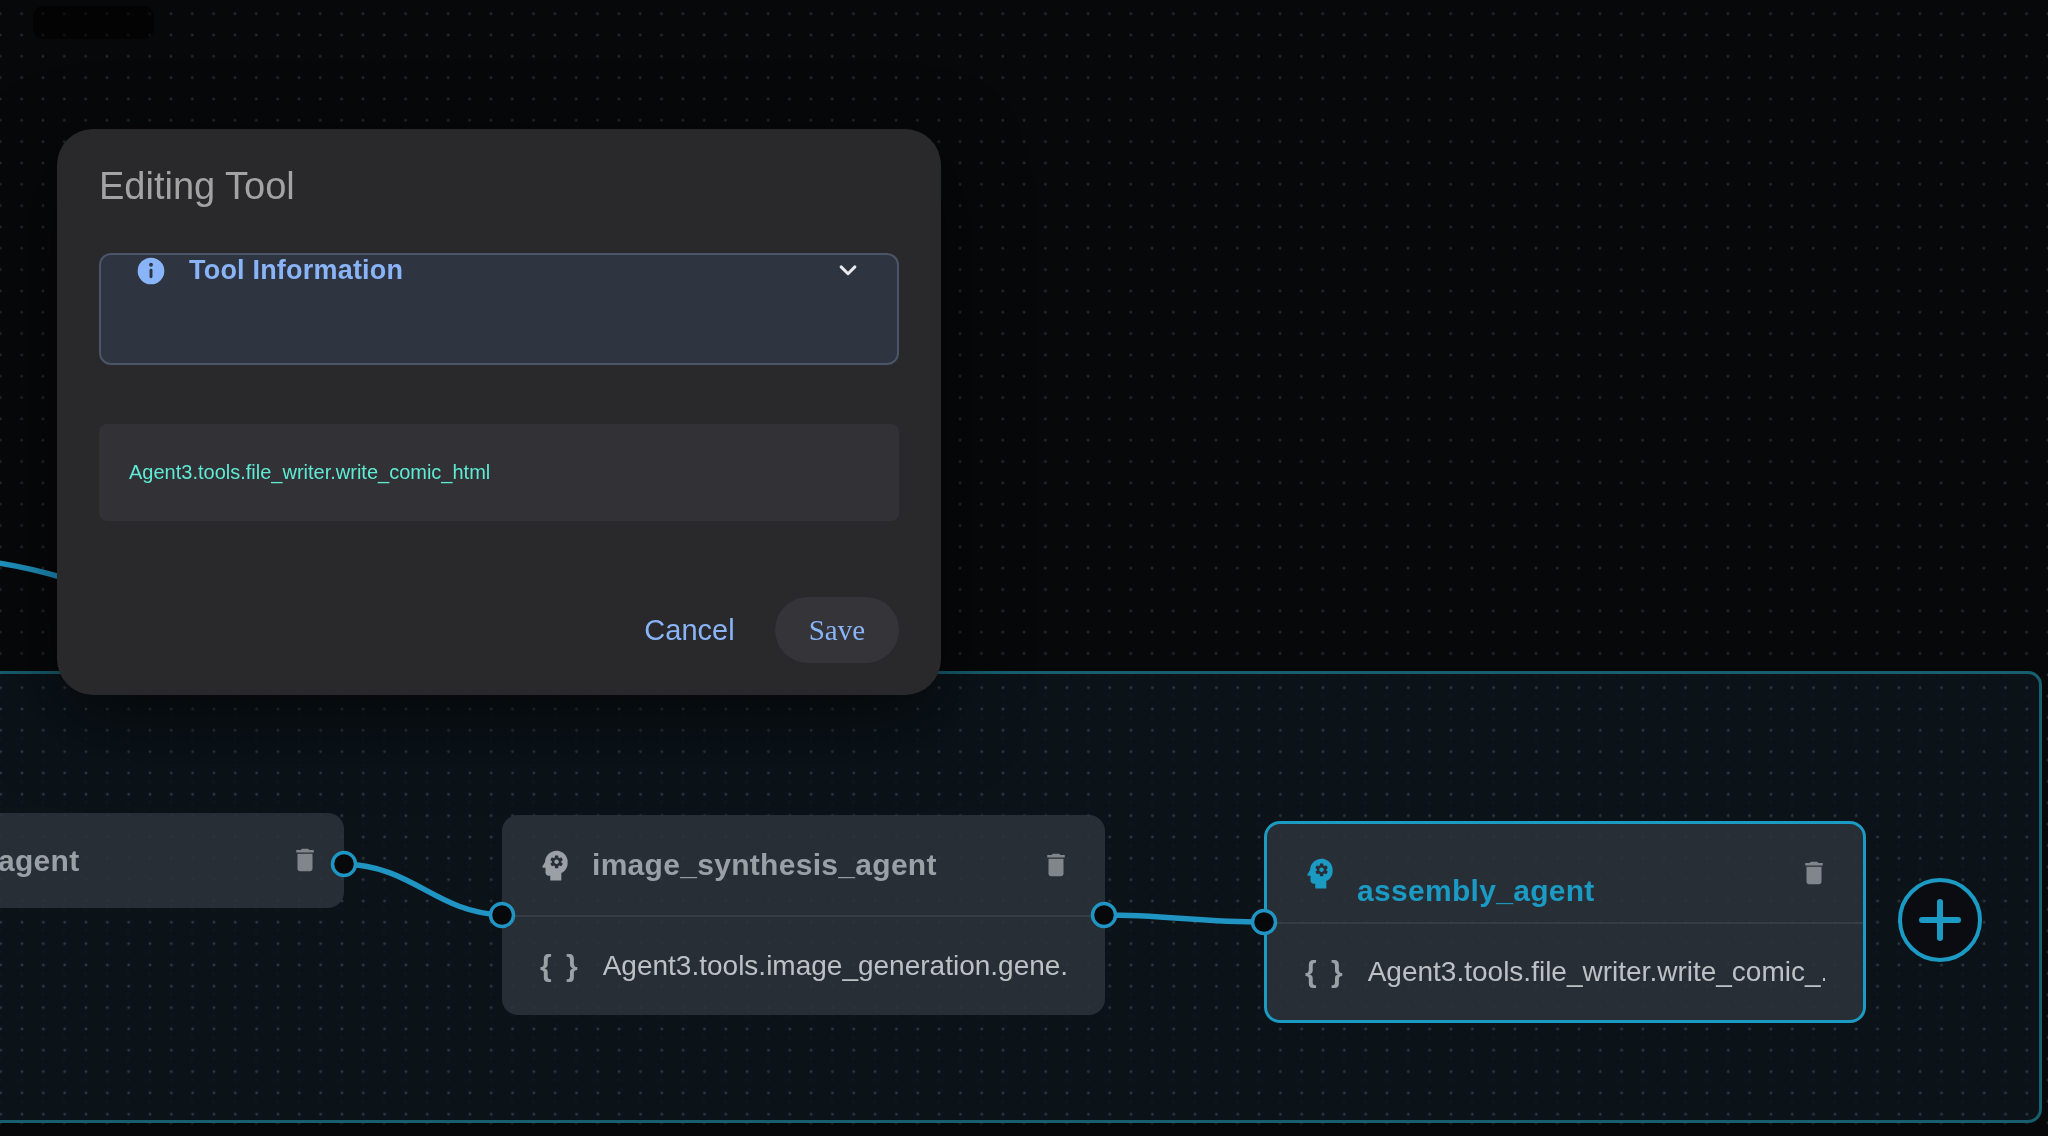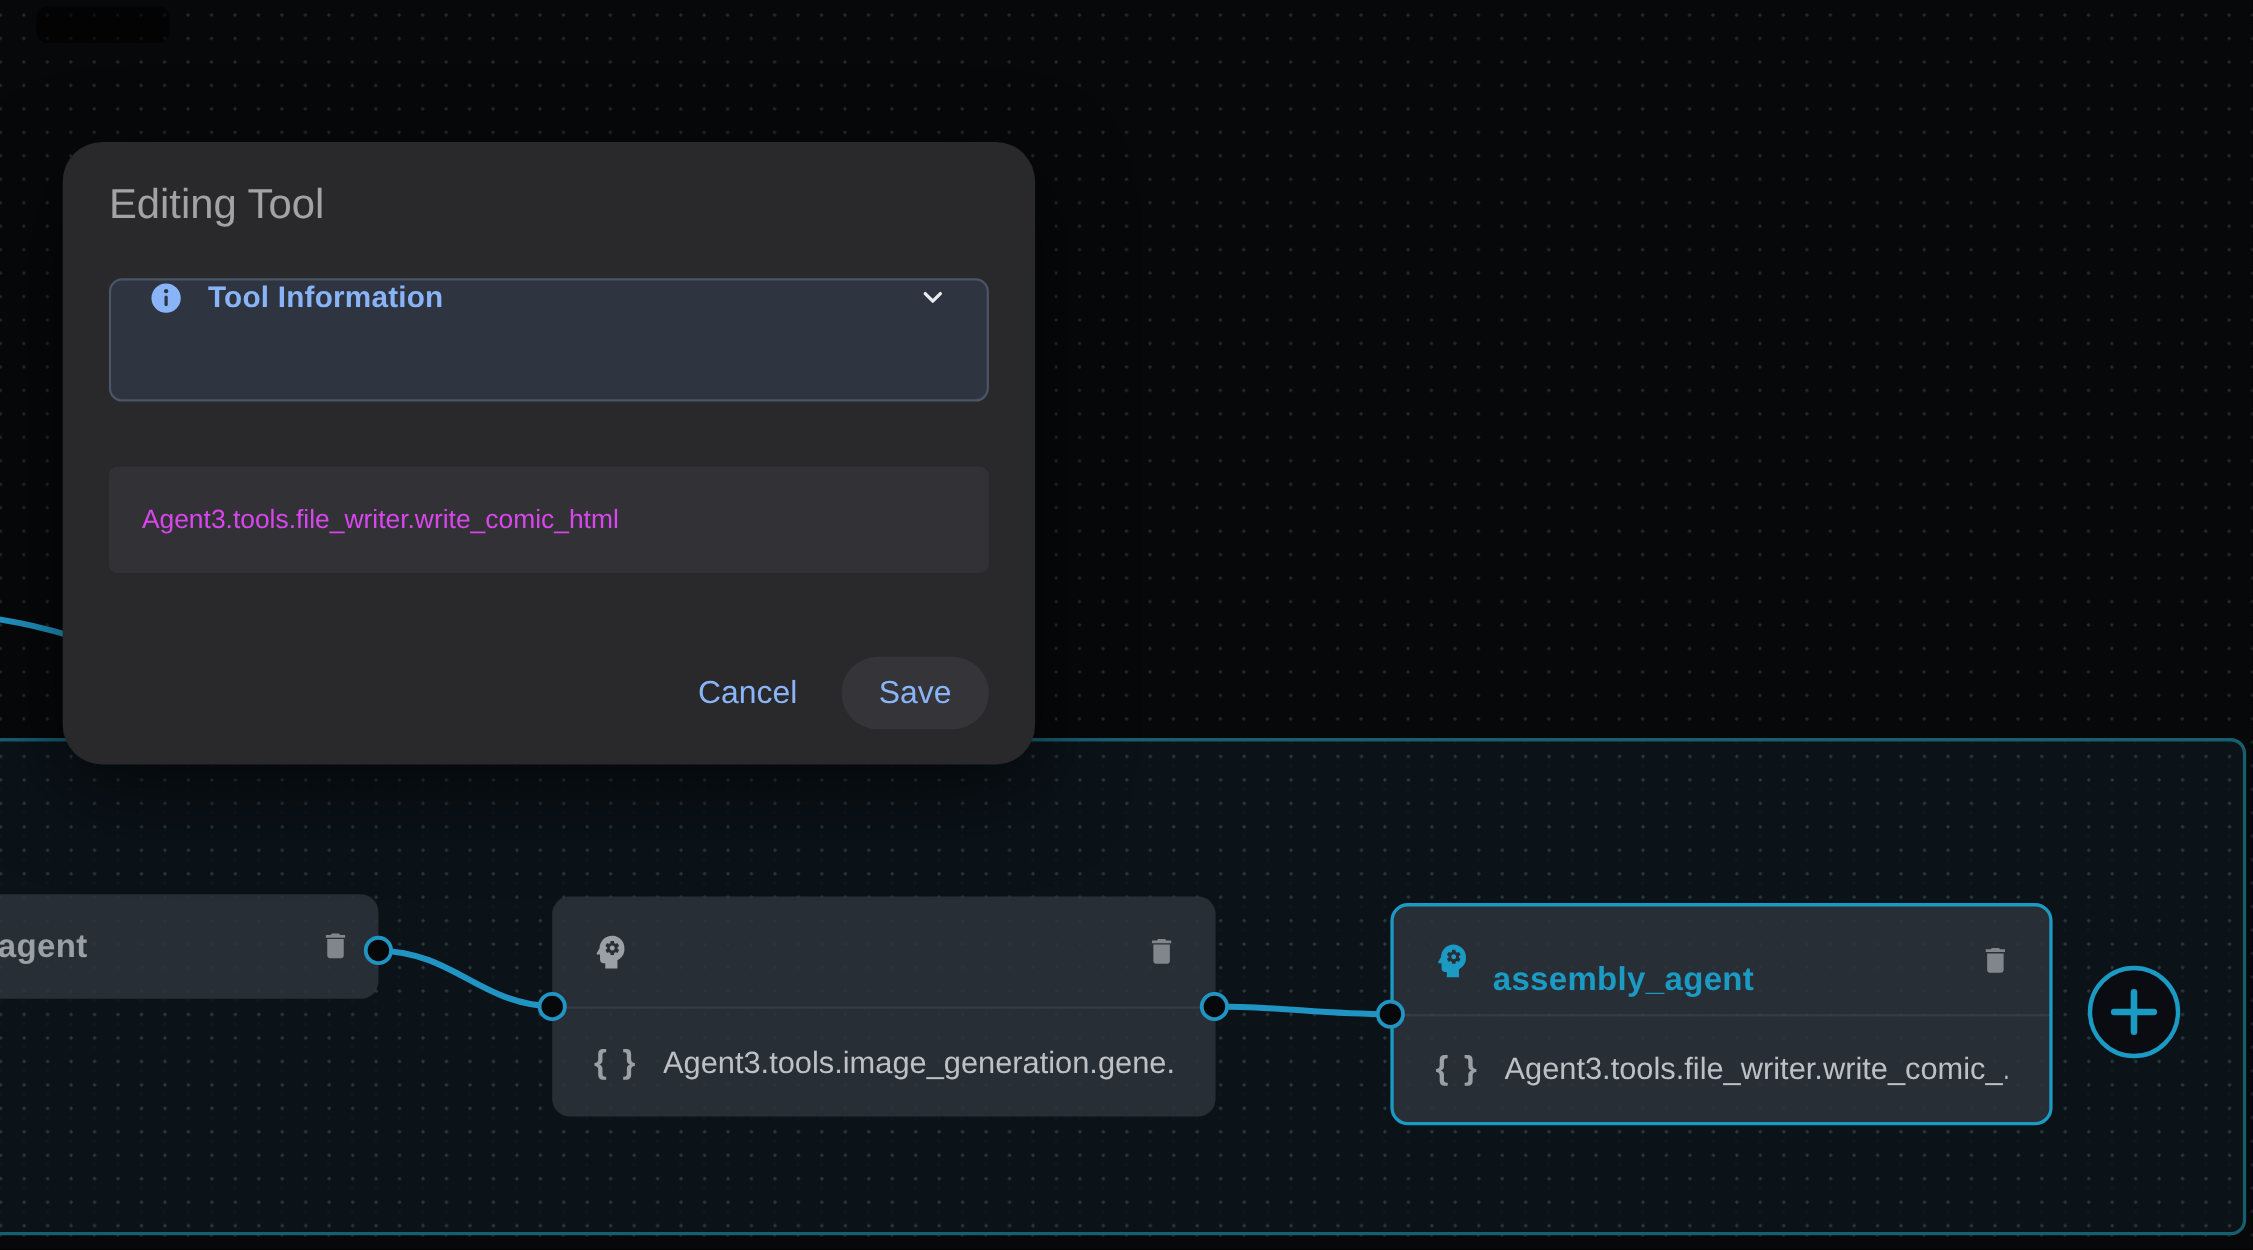--- a/index.html
+++ b/index.html
@@ -54,26 +54,26 @@
   .modal{position:absolute;left:57px;top:129px;width:884px;height:566px;background:#29292c;
     border-radius:36px;box-shadow:0 26px 80px rgba(0,0,0,0.6);z-index:20;}
   .modal-title{position:absolute;left:42px;top:36px;font-size:38px;font-weight:400;color:#a3a3a3;}
   .info-panel{position:absolute;left:42px;top:124px;width:800px;height:112px;box-sizing:border-box;
     background:#2e3440;border:2px solid #4a5568;border-radius:12px;
     display:flex;align-items:flex-start;padding:0 34px;gap:22px;cursor:pointer;}
   .info-icon{width:32px;height:32px;flex:0 0 auto;}
   .info-label{font-size:27px;font-weight:600;color:#8ab4f8;letter-spacing:.2px;}
   .chevron{margin-left:auto;width:30px;height:30px;}
   .name-input{position:absolute;left:42px;top:295px;width:800px;height:97px;box-sizing:border-box;
-    background:#323236;border:none;outline:none;border-radius:8px;color:#d946ef;font-size:24px;
+    background:#323236;border:none;outline:none;border-radius:8px;color:#5eead4;font-size:20px;
     padding:0 30px;font-family:"Liberation Sans",sans-serif;}
   .btn-row{position:absolute;right:42px;top:468px;height:66px;display:flex;align-items:center;gap:12px;}
   .btn{font-family:"Liberation Sans",sans-serif;font-size:29px;color:#8ab4f8;border:none;cursor:pointer;height:66px;}
   .btn-cancel{background:none;padding:0 28px;}
-  .btn-save{background:#343439;border-radius:33px;padding:0 34px;}
+  .btn-save{background:#343439;border-radius:33px;padding:0 34px;font-family:Liberation Serif, serif;}
 </style>
 </head>
 <body>
 
 <div class="screen">
 
   <div class="dark-patch"></div>
 
   <div class="group-container"></div>
 
@@ -96,20 +96,21 @@
           </svg>
       </button>
     </div>
   </div>
 
   <div class="node node-img">
     <div class="node-header">
       <svg class="psych" viewBox="0 0 24 24">
         <path fill="#9aa0a6" fill-rule="evenodd" d="M19.94 9.06c-.43-3.27-3.23-5.86-6.53-6.05C9.21 2.77 5.81 6.01 5.71 10.1l-1.6 2.69c-.25.42.05.96.55.96H6v3c0 1.1.9 2 2 2h1v3h7v-4.68c2.62-1.25 4.35-4.08 3.94-7.01zM15.82 7.22l-1 .4c-.21-.16-.43-.29-.67-.39L14 6.17c-.02-.1-.1-.17-.2-.17h-1.6c-.1 0-.18.07-.19.17l-.15 1.06c-.24.1-.47.23-.67.39l-1-.4c-.09-.03-.2 0-.24.09l-.8 1.38c-.05.09-.03.2.05.26l.85.66c-.02.12-.03.25-.03.39s.01.26.03.39l-.85.66c-.08.06-.1.17-.05.26l.8 1.38c.05.09.15.12.24.09l1-.4c.21.16.43.29.67.39l.15 1.06c.02.1.1.17.2.17h1.6c.1 0 .18-.07.2-.17l.15-1.06c.24-.1.46-.23.67-.39l1 .4c.09.04.2 0 .24-.09l.8-1.38c.05-.09.03-.2-.05-.26l-.85-.66c.03-.13.04-.26.04-.39s-.01-.26-.03-.39l.85-.66c.08-.06.1-.17.05-.26l-.8-1.38c-.05-.09-.16-.12-.24-.09zM13 11.43c-.79 0-1.43-.64-1.43-1.43s.64-1.43 1.43-1.43 1.43.64 1.43 1.43-.64 1.43-1.43 1.43z"></path>
       </svg>
+      <span class="node-title">image_synthesis_agent</span>
       <button class="trash-btn" aria-label="delete">
         <svg viewBox="0 0 24 24">
             <path fill="#80868b" d="M6 19c0 1.1.9 2 2 2h8c1.1 0 2-.9 2-2V7H6v12zM19 4h-3.5l-1-1h-5l-1 1H5v2h14V4z"></path>
           </svg>
       </button>
     </div>
     <div class="divider"></div>
     <div class="node-body">
       <span class="braces">{ }</span>
       <span class="tool-text">Agent3.tools.image_generation.gene...</span>

